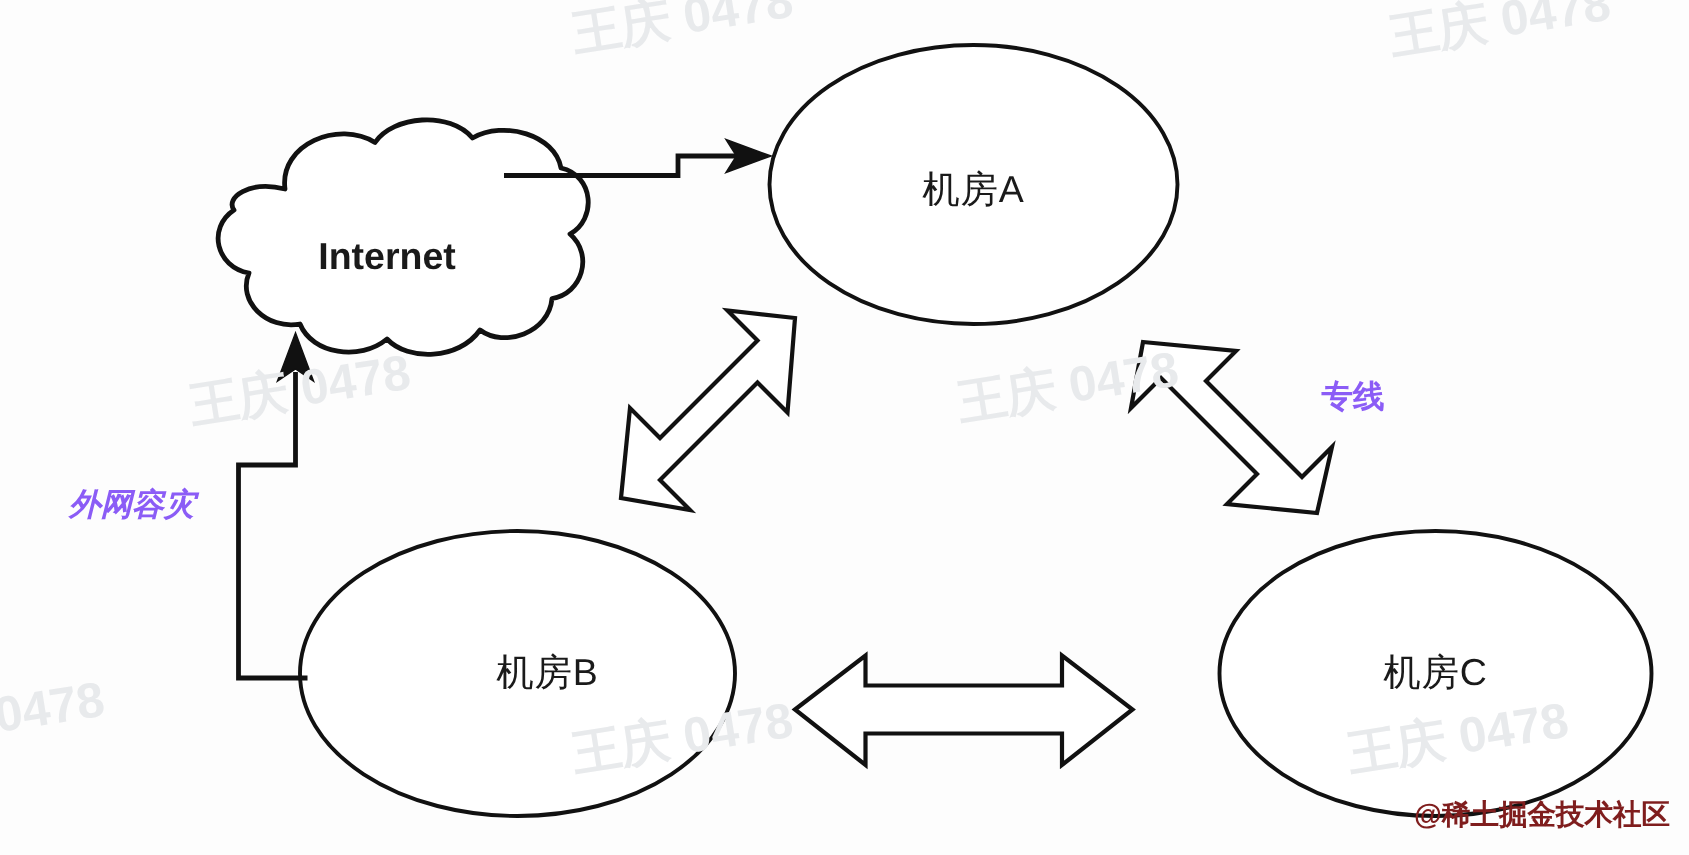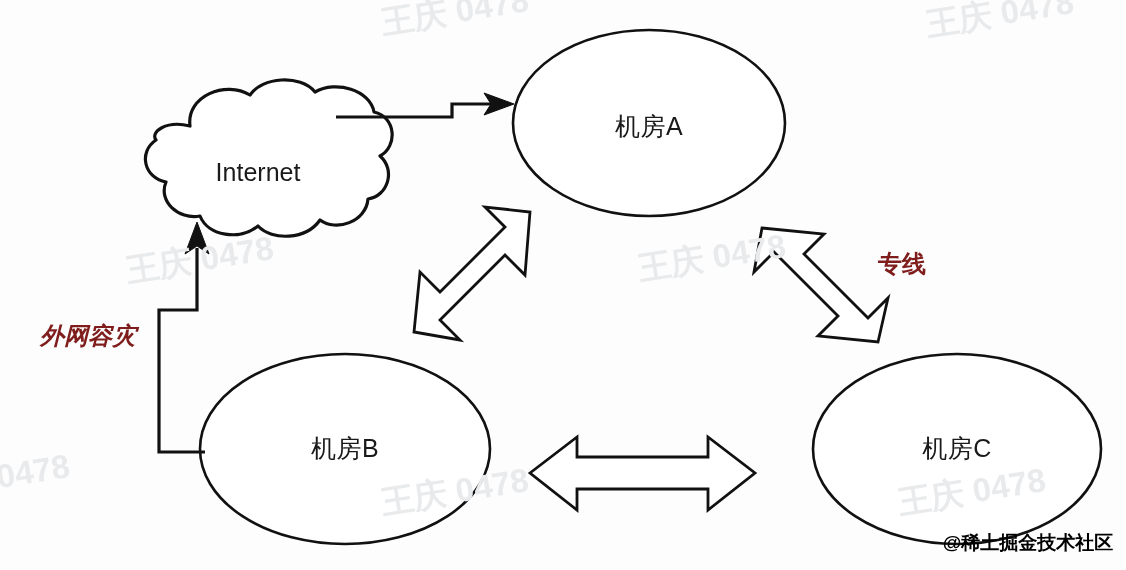--- a/index.html
+++ b/index.html
@@ -55,45 +55,45 @@
   .node-label {
     position: absolute;
     font-size: 25px;
     font-weight: 400;
     color: #1a1a1a;
     white-space: nowrap;
     transform: translate(-50%, -50%);
     letter-spacing: 0.5px;
   }
   .node-label.latin {
-    font-weight: 400;
+    font-weight: 700;
     font-size: 25px;
     letter-spacing: 0px;
   }
   .edge-label {
     position: absolute;
-    font-size: 24px;
-    font-weight: 700;
-    color: #7f1d1d;
+    font-size: 21px;
+    font-weight: 700;
+    color: #8b5cf6;
     white-space: nowrap;
     transform: translate(-50%, -50%);
   }
   .watermark {
     position: absolute;
     color: #e8eaec;
     font-size: 33px;
     font-weight: 700;
     white-space: nowrap;
     transform: translate(-50%, -50%) rotate(-9deg);
     user-select: none;
     pointer-events: none;
   }
   .attribution {
     position: absolute;
-    color: #000000;
+    color: #7f1d1d;
     font-size: 19px;
     font-weight: 700;
     white-space: nowrap;
     transform: translate(-50%, -50%);
     user-select: none;
     pointer-events: none;
   }
 </style>
 </head>
 <body>
@@ -165,21 +165,21 @@
            L 577 489
            L 577 510 Z"></path>
     </g>
 
   </svg>
 
   <div class="node-label latin" style="left:258px; top:172px;">Internet</div>
 
   <div class="node-label" style="left:649px; top:126px;">机房A</div>
 
-  <div class="node-label" style="left:345px; top:448px;">机房B</div>
+  <div class="node-label" style="left:365px; top:448px;">机房B</div>
 
   <div class="node-label" style="left:957px; top:448px;text-align:right;">机房C</div>
 
   <div class="edge-label" style="left:88px; top:336px;font-style:italic;">外网容灾</div>
 
   <div class="edge-label" style="left:902px; top:264px;">专线</div>
 
   <div class="watermark" style="left:455px; top:12px;">王庆 0478</div>
 
   <div class="watermark" style="left:200px; top:260px;">王庆 0478</div>

